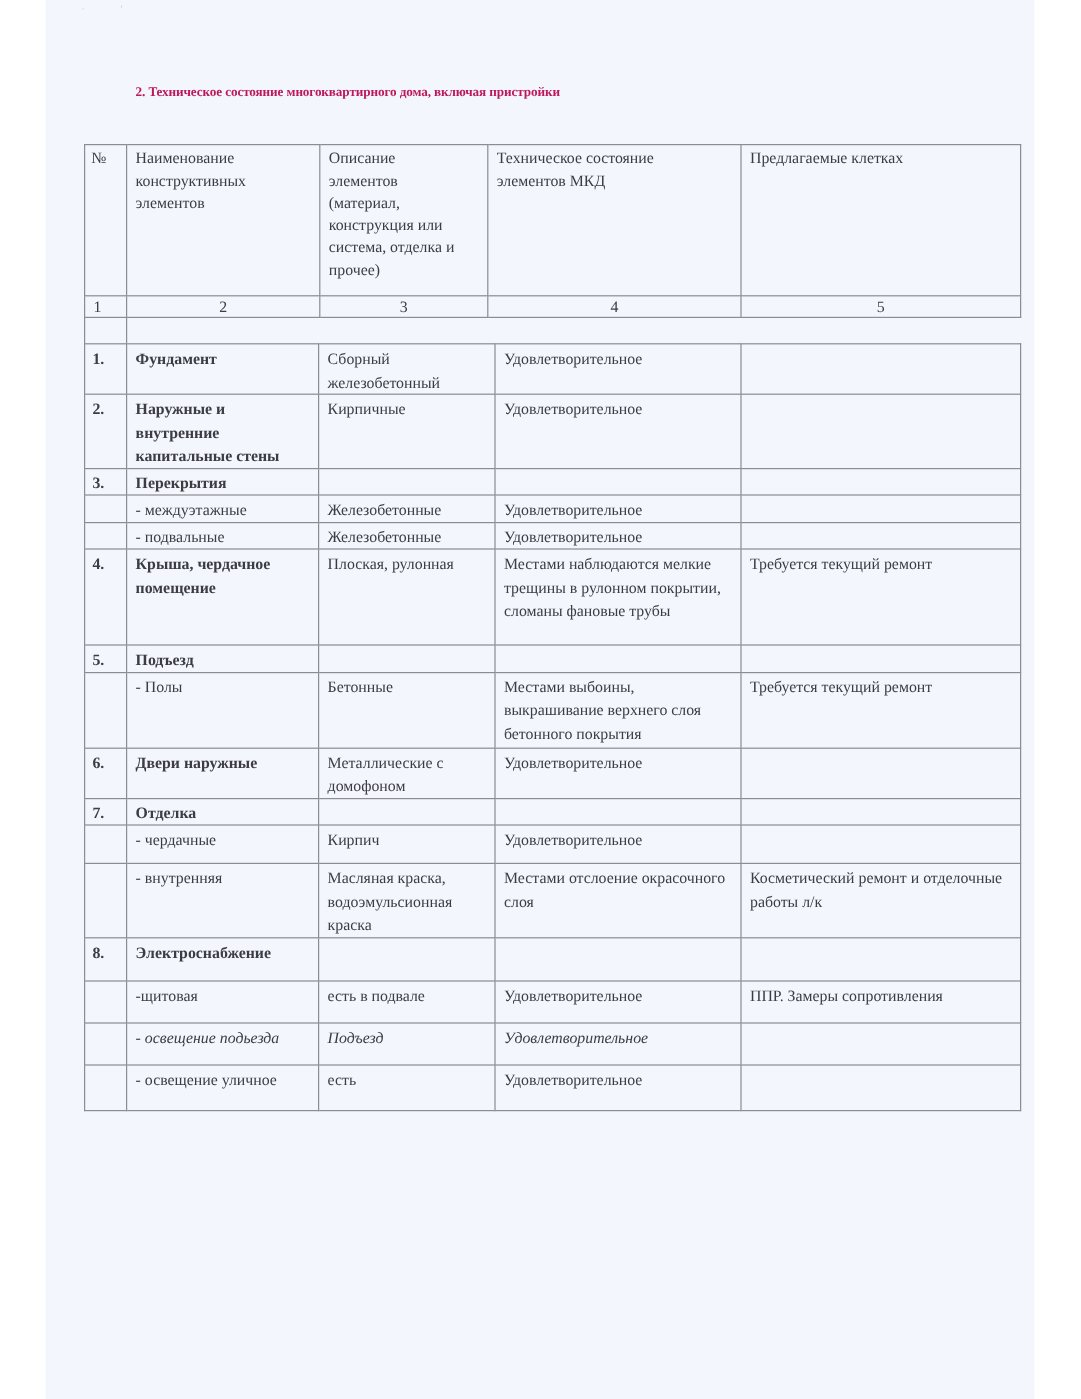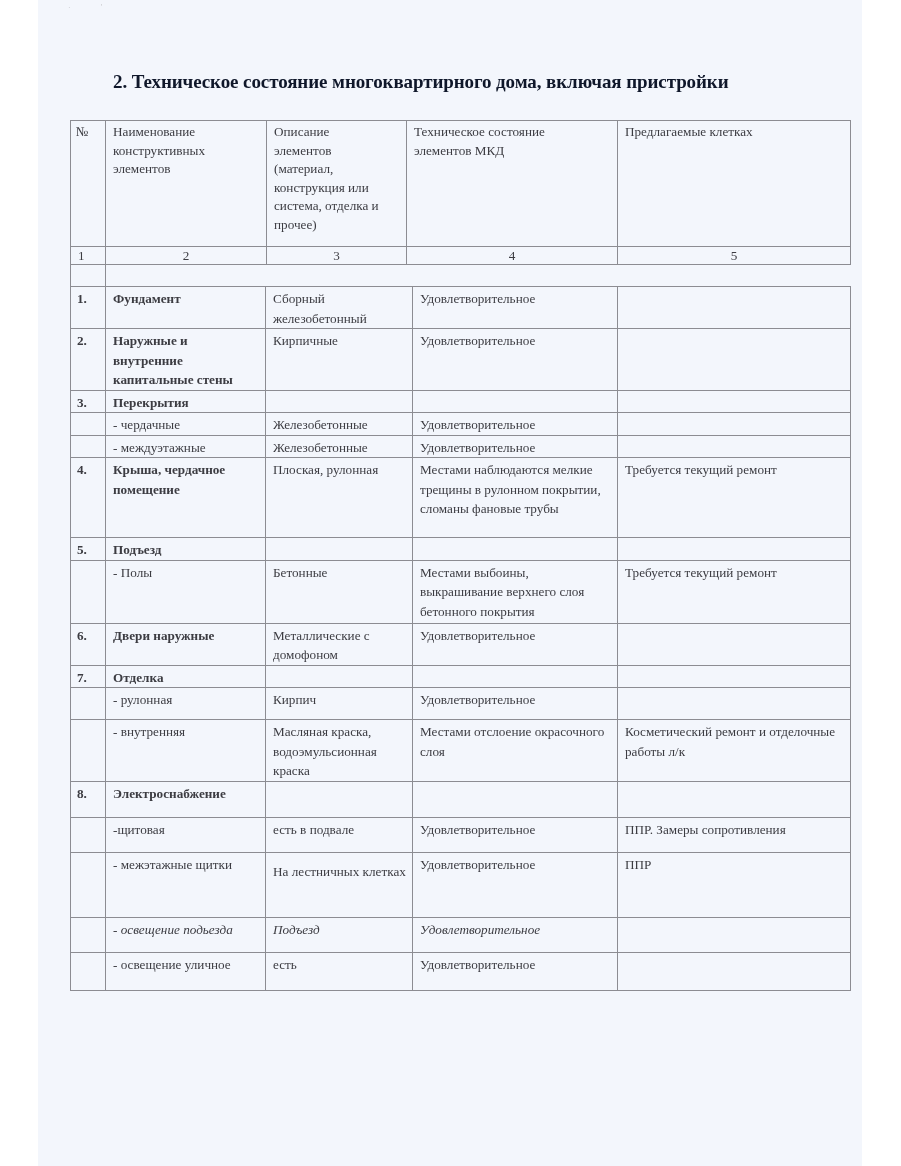--- a/index.html
+++ b/index.html
@@ -9,21 +9,21 @@
     font-family:"Liberation Serif", "DejaVu Serif", serif;
     color:#3a3a3e;
   }
   .sheet {
     position:absolute; left:38px; top:0; width:824px; height:1166px;
     background:#f3f6fc;
   }
   .specks { position:absolute; left:68px; top:3px; font-size:8px; color:#c8c8cc; letter-spacing:30px; }
   .title {
     position:absolute; left:113px; top:71px;
-    font-size:19px; font-weight:bold; color:#0f172a;
+    font-size:11px; font-weight:bold; color:#be185d;
     letter-spacing:-0.1px;
   }
   table { border-collapse:collapse; position:absolute; table-layout:fixed; }
   td {
     border:1px solid #8c8c92; vertical-align:top;
     font-size:13.2px; line-height:19.5px; padding:2px 6px 0 7px;
     color:#3c3c42; overflow:hidden;
   }
   .hdr { left:70px; top:120px; width:780px; }
   .hdr td { line-height:18.5px; }
@@ -116,30 +116,30 @@
     <td>Удовлетворительное</td>
     <td></td>
   </tr>
       <tr style="height: 21px;">
     <td class="no">3.</td>
     <td class="b">Перекрытия</td>
     <td></td>
     <td></td>
     <td></td>
   </tr>
-      <tr style="height: 21px;">
-    <td class="no"></td>
-    <td>- чердачные</td>
+      <tr style="height: 20px;">
+    <td class="no"></td>
+    <td>- междуэтажные</td>
     <td>Железобетонные</td>
     <td>Удовлетворительное</td>
     <td></td>
   </tr>
       <tr style="height: 20px;">
     <td class="no"></td>
-    <td>- междуэтажные</td>
+    <td>- подвальные</td>
     <td>Железобетонные</td>
     <td>Удовлетворительное</td>
     <td></td>
   </tr>
       <tr style="height: 80px;">
     <td class="no">4.</td>
     <td class="b">Крыша, чердачное помещение</td>
     <td>Плоская, рулонная</td>
     <td>Местами наблюдаются мелкие трещины в рулонном покрытии, сломаны фановые трубы</td>
     <td>Требуется текущий  ремонт</td>
@@ -167,21 +167,21 @@
   </tr>
       <tr style="height: 21px;">
     <td class="no">7.</td>
     <td class="b">Отделка</td>
     <td></td>
     <td></td>
     <td></td>
   </tr>
       <tr style="height: 32px;">
     <td class="no"></td>
-    <td>- рулонная</td>
+    <td>- чердачные</td>
     <td>Кирпич</td>
     <td>Удовлетворительное</td>
     <td></td>
   </tr>
       <tr style="height: 58px; font-family: Liberation Serif, serif;">
     <td class="no"></td>
     <td>- внутренняя</td>
     <td>Масляная краска, водоэмульсионная краска</td>
     <td>Местами отслоение окрасочного слоя</td>
     <td>Косметический ремонт и отделочные работы л/к</td>
@@ -193,27 +193,20 @@
     <td></td>
     <td></td>
   </tr>
       <tr style="height: 35px;">
     <td class="no"></td>
     <td>-щитовая</td>
     <td>есть в подвале</td>
     <td>Удовлетворительное</td>
     <td>ППР. Замеры  сопротивления</td>
   </tr>
-      <tr style="height: 65px;">
-    <td class="no"></td>
-    <td>- межэтажные щитки</td>
-    <td style="line-height: 33px;">На лестничных клетках</td>
-    <td>Удовлетворительное</td>
-    <td>ППР</td>
-  </tr>
       <tr style="height: 35px; font-style: italic;">
     <td class="no"></td>
     <td>- освещение подьезда</td>
     <td>Подъезд</td>
     <td>Удовлетворительное</td>
     <td></td>
   </tr>
       <tr style="height: 38px;">
     <td class="no"></td>
     <td>- освещение уличное</td>

